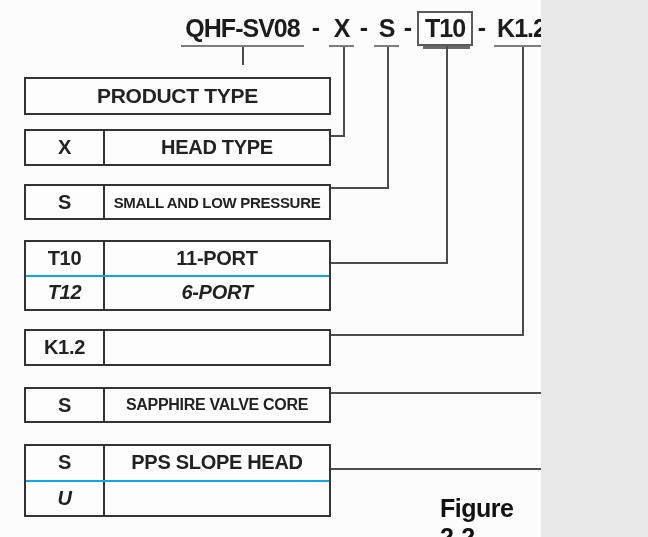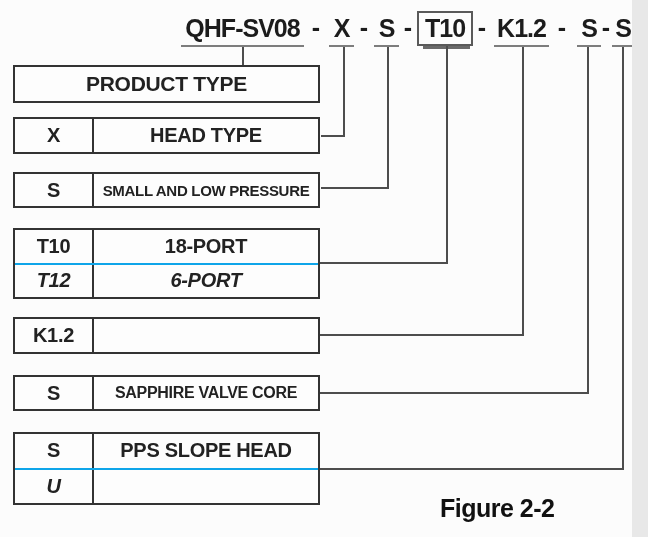--- a/index.html
+++ b/index.html
@@ -1,34 +1,34 @@
 <!DOCTYPE html>
 <html><head>
 <meta charset="utf-8">
 <style>
   html,body{margin:0;padding:0;}
   body{font-family:"Liberation Sans",sans-serif;background:#e8e8e8;}
-  .canvas{position:relative;width:632px;height:537px;background:#fcfcfc;overflow:hidden;
+  .canvas{position:relative;width:541px;height:537px;background:#fcfcfc;overflow:hidden;
           color:#1c1c1c;}
   
   .seg{position:absolute;top:12px;height:33px;line-height:33px;text-align:center;
        font-size:25px;font-weight:bold;letter-spacing:-1px;white-space:nowrap;
        border-bottom:2px solid #7d7d7d;color:#1c1c1c;}
   .dash{position:absolute;top:12px;height:33px;line-height:31px;width:14px;text-align:center;
         font-size:25px;font-weight:bold;color:#1c1c1c;}
   .segbox{position:absolute;left:417px;top:11px;width:52px;height:31px;
           border:2px solid #5a5a5a;background:#fcfcfc;text-align:center;
           font-size:25px;font-weight:bold;letter-spacing:-1px;line-height:31px;color:#1c1c1c;}
   .segbox-underline{position:absolute;left:423px;top:46px;width:47px;height:3px;background:#6a6a6a;}
   
   .vline{position:absolute;width:2px;background:#4d4d4d;}
   .hline{position:absolute;height:2px;background:#4d4d4d;}
   
-  .lbox{position:absolute;left:13px;width:307px;box-sizing:border-box;
-        border:2px solid #333;background:#fdfdfd;display:flex;}
+  .lbox{position:absolute;left:24px;width:307px;box-sizing:border-box;
+        border:2px solid #333;background:#fdfdfd;display:flex;margin-top:12px;}
   .lbox .cell{display:flex;align-items:center;justify-content:center;
               font-weight:bold;font-size:20px;letter-spacing:-0.3px;color:#222;}
   .lbox .code{width:77px;flex:none;border-right:2px solid #333;}
   .lbox .label{flex:1;}
   .lbox .full{flex:1;font-size:21px;}
   .lbox.cols{flex-direction:row;}
   .lbox.stack{flex-direction:column;}
   .lbox .row{display:flex;flex:1;}
   .lbox .row + .row{border-top:2px solid #0ea5e9;font-style:italic;}
   .small-label{font-size:15px !important;}
@@ -87,21 +87,21 @@
   </div>
 
   <div class="lbox cols" style="top:172px;height:36px;">
     <div class="cell code">S</div>
     <div class="cell label small-label">SMALL AND LOW PRESSURE</div>
   </div>
 
   <div class="lbox stack" style="top:228px;height:71px;">
     <div class="row">
       <div class="cell code">T10</div>
-      <div class="cell label">18-PORT</div>
+      <div class="cell label">11-PORT</div>
     </div>
     <div class="row">
       <div class="cell code">T12</div>
       <div class="cell label">6-PORT</div>
     </div>
   </div>
 
   <div class="lbox cols" style="top:317px;height:37px;">
     <div class="cell code">K1.2</div>
   </div>

